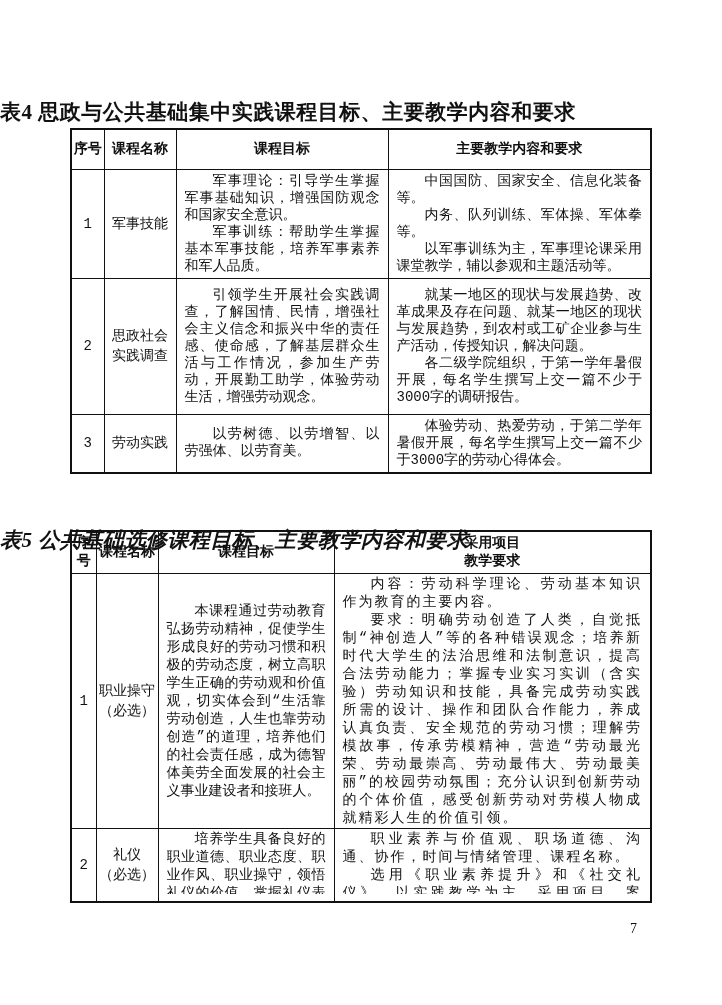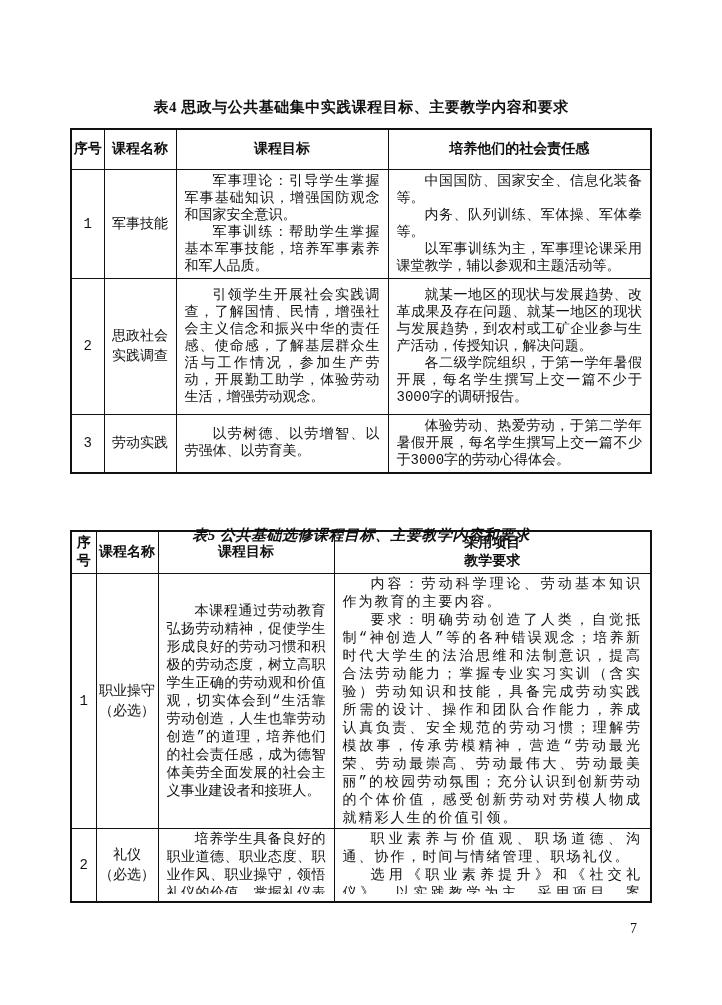--- a/index.html
+++ b/index.html
@@ -8,22 +8,22 @@
     position:relative;
     width:722px; height:1005px;
     background:#ffffff;
     font-family:"Liberation Serif","DejaVu Serif",serif;
     color:#111111;
     overflow:hidden;
     margin:0 auto;
   }
   .table-title {
     position:absolute; left:0; width:100%;
-    text-align:center;
-    font-size:15px; font-weight:bold;
+    text-align:left;
+    font-size:21px; font-weight:bold;
     letter-spacing:0.5px;
   }
   #title4 { top:98px; }
   #title5 { top:526px;font-style:italic; }
   table.doc-table {
     position:absolute;
     border-collapse:collapse;
     table-layout:fixed;
     border:2px solid #111;
     font-size:14px;
@@ -74,21 +74,21 @@
       <col style="width:33px">
         <col style="width:72px">
         <col style="width:212px">
         <col style="width:263px">
     </colgroup>
     <tbody>
         <tr style="height:40px">
       <th>序号</th>
       <th>课程名称</th>
       <th>课程目标</th>
-      <th>培养他们的社会责任感</th>
+      <th>主要教学内容和要求</th>
     </tr>
     <tr style="height:104px">
       <td class="c-num">1</td>
       <td class="c-name">军事技能</td>
       <td class="c-text">
         <div class="para">军事理论：引导学生掌握军事基础知识，增强国防观念和国家安全意识。</div>
         <div class="para">军事训练：帮助学生掌握基本军事技能，培养军事素养和军人品质。</div>
       </td>
       <td class="c-text c-content">
         <div class="para">中国国防、国家安全、信息化装备等。</div>
@@ -154,21 +154,21 @@
       <td class="c-num">2</td>
       <td class="c-name">礼仪
 （必选）</td>
       <td class="c-text" style="vertical-align:top">
         <div class="clip clip-row2">
           <div class="para">培养学生具备良好的职业道德、职业态度、职业作风、职业操守，领悟礼仪的价值，掌握礼仪表达技巧，</div>
         </div>
       </td>
       <td class="c-text c-content" style="vertical-align:top">
         <div class="clip clip-row2">
-          <div class="para">职业素养与价值观、职场道德、沟通、协作，时间与情绪管理、职场礼仪。</div>
+          <div class="para">职业素养与价值观、职场道德、沟通、协作，时间与情绪管理、课程名称。</div>
           <div class="para">选用《职业素养提升》和《社交礼仪》，以实践教学为主，采用项目、案例、</div>
         </div>
       </td>
     </tr>
   </tbody>
     </table>
 
   <div class="page-number">7</div>
 
 </div>

